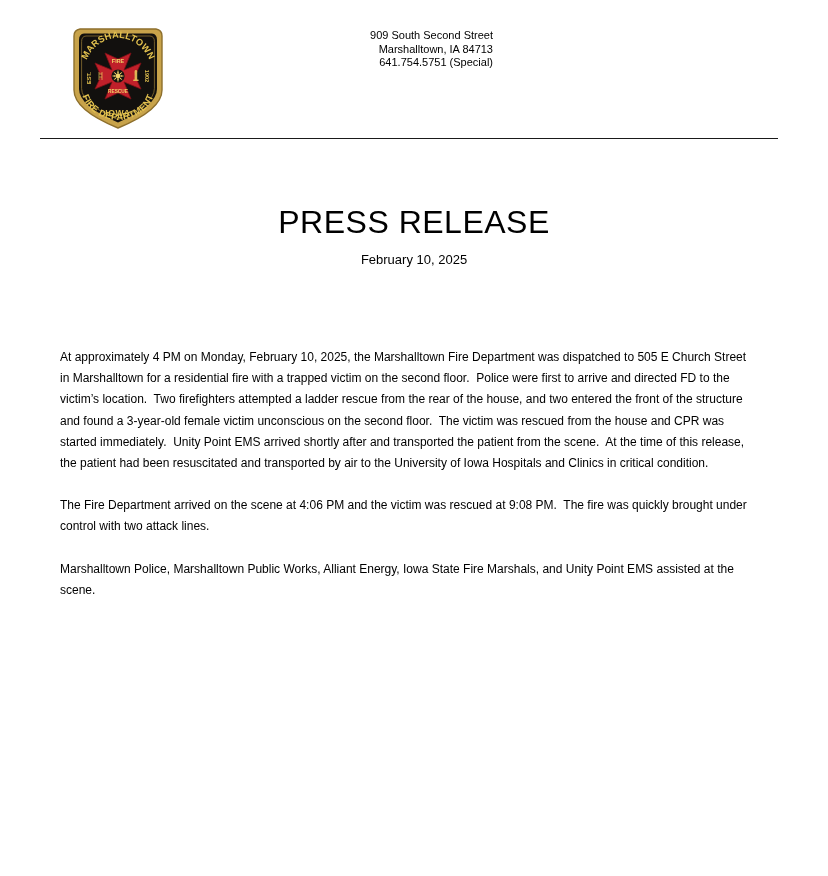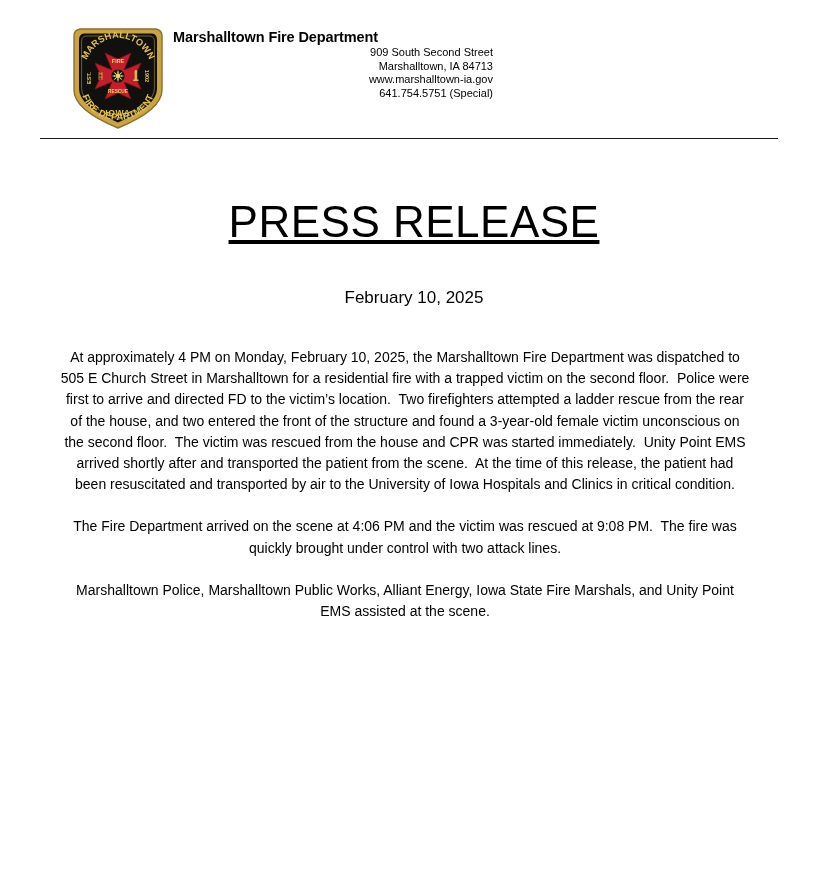--- a/index.html
+++ b/index.html
@@ -69,43 +69,41 @@
 
   
   #title-block {
     position: absolute;
     left: 0;
     top: 196px;
     width: 828px;
     text-align: center;
   }
   #press-release-title {
-    font-size: 44px;
+    font-size: 32px;
     line-height: 52px;
     font-weight: normal;
     letter-spacing: 0.5px;
-    text-decoration: underline;
   }
   #release-date {
-    margin-top: 38px;
-    font-size: 17px;
+    font-size: 13px;
     line-height: 23px;
   }
 
   
   #body-copy {
     position: absolute;
     left: 60px;
     top: 347px;
     width: 690px;
   }
   .body-paragraph {
-    font-size: 14px;
+    font-size: 12px;
     line-height: 21.2px;
-    text-align: center;
+    text-align: left;
     margin: 0 0 21px 0;
     white-space: pre-wrap;
   }
   .body-paragraph:last-child {
     margin-bottom: 0;
   }
 </style>
 </head>
 <body>
 
@@ -169,24 +167,22 @@
 
       <text x="50" y="92" text-anchor="middle" font-family="'Liberation Sans', sans-serif" font-size="8.6" font-weight="bold" fill="#e3c24f" letter-spacing="0.6">IOWA</text>
 
       <text x="23" y="54" text-anchor="middle" font-family="'Liberation Sans', sans-serif" font-size="5.6" font-weight="bold" fill="#e3c24f" transform="rotate(-90 23 54)">EST.</text>
 
       <text x="77" y="52" text-anchor="middle" font-family="'Liberation Sans', sans-serif" font-size="5.6" font-weight="bold" fill="#e3c24f" transform="rotate(90 77 52)">1902</text>
     </svg>
   </div>
 
   <div id="dept-info">
-    <div id="dept-name">Marshalltown Fire Department</div>
     <div class="dept-line">909 South Second Street</div>
     <div class="dept-line">Marshalltown, IA 84713</div>
-    <div class="dept-line">www.marshalltown-ia.gov</div>
     <div class="dept-line">641.754.5751 (Special)</div>
   </div>
 
   <div id="header-rule"></div>
 </div>
 
 <div id="title-block">
   <div id="press-release-title">PRESS RELEASE</div>
   <div id="release-date">February 10, 2025</div>
 </div>

